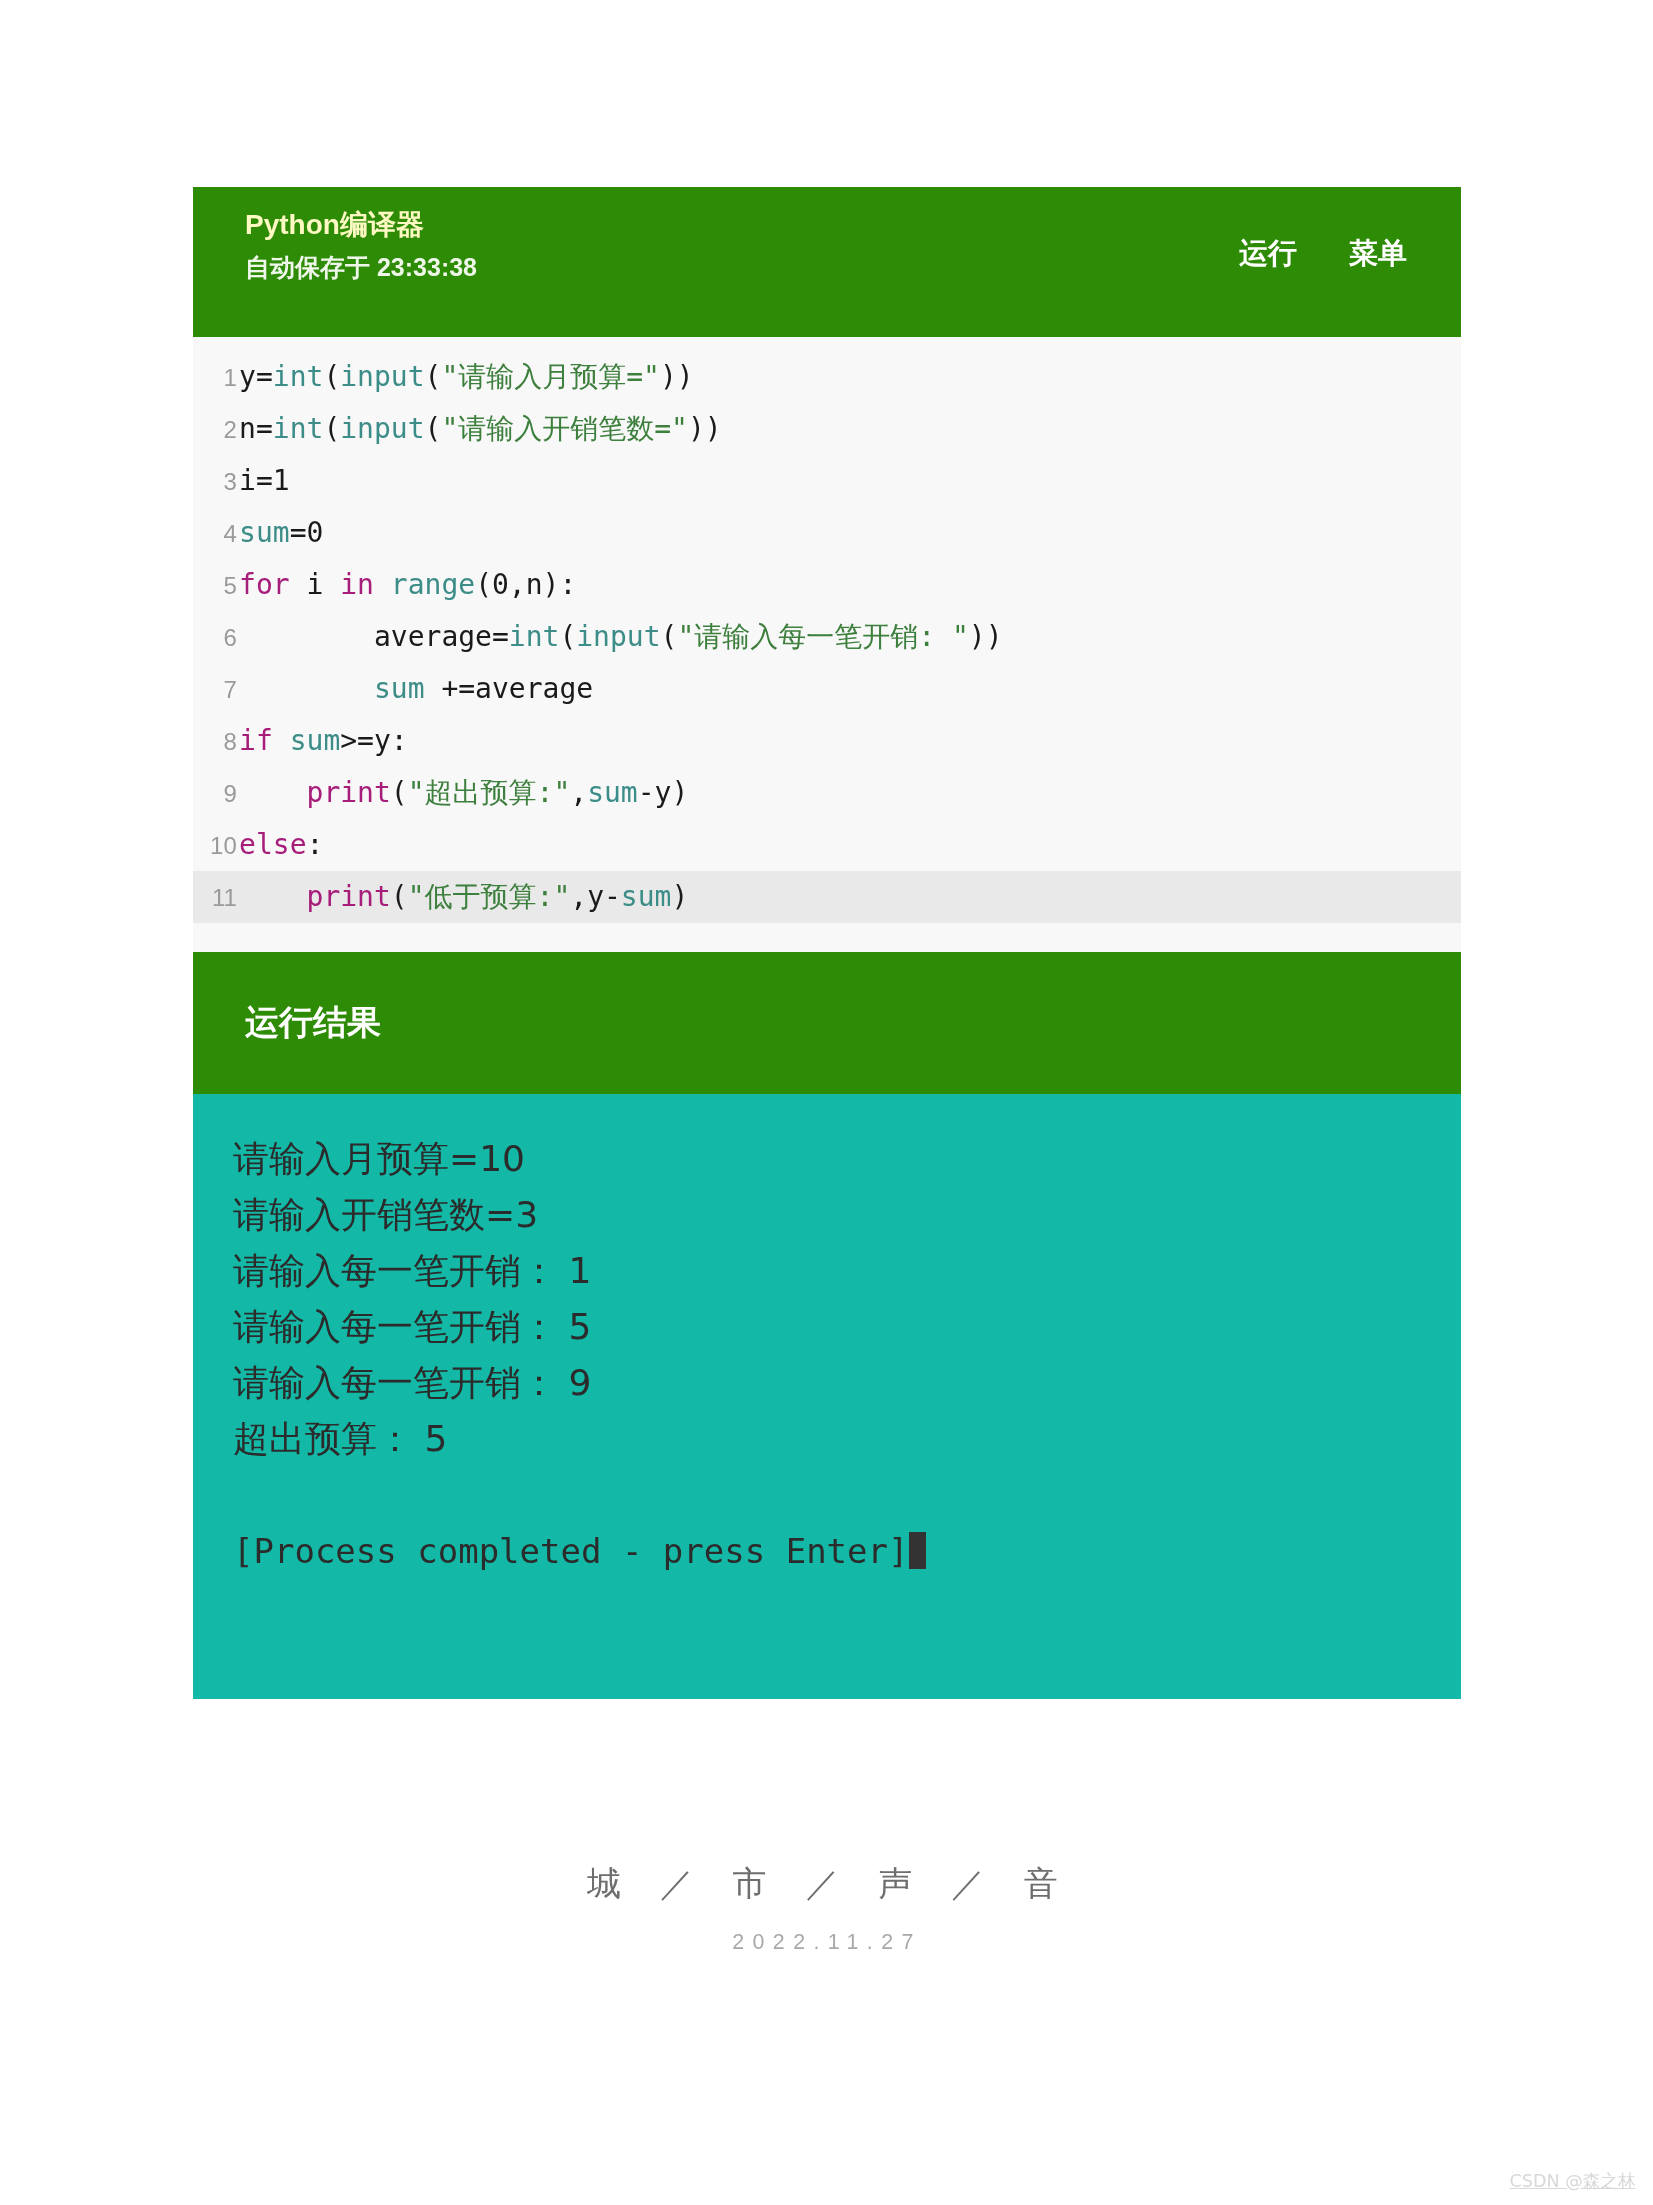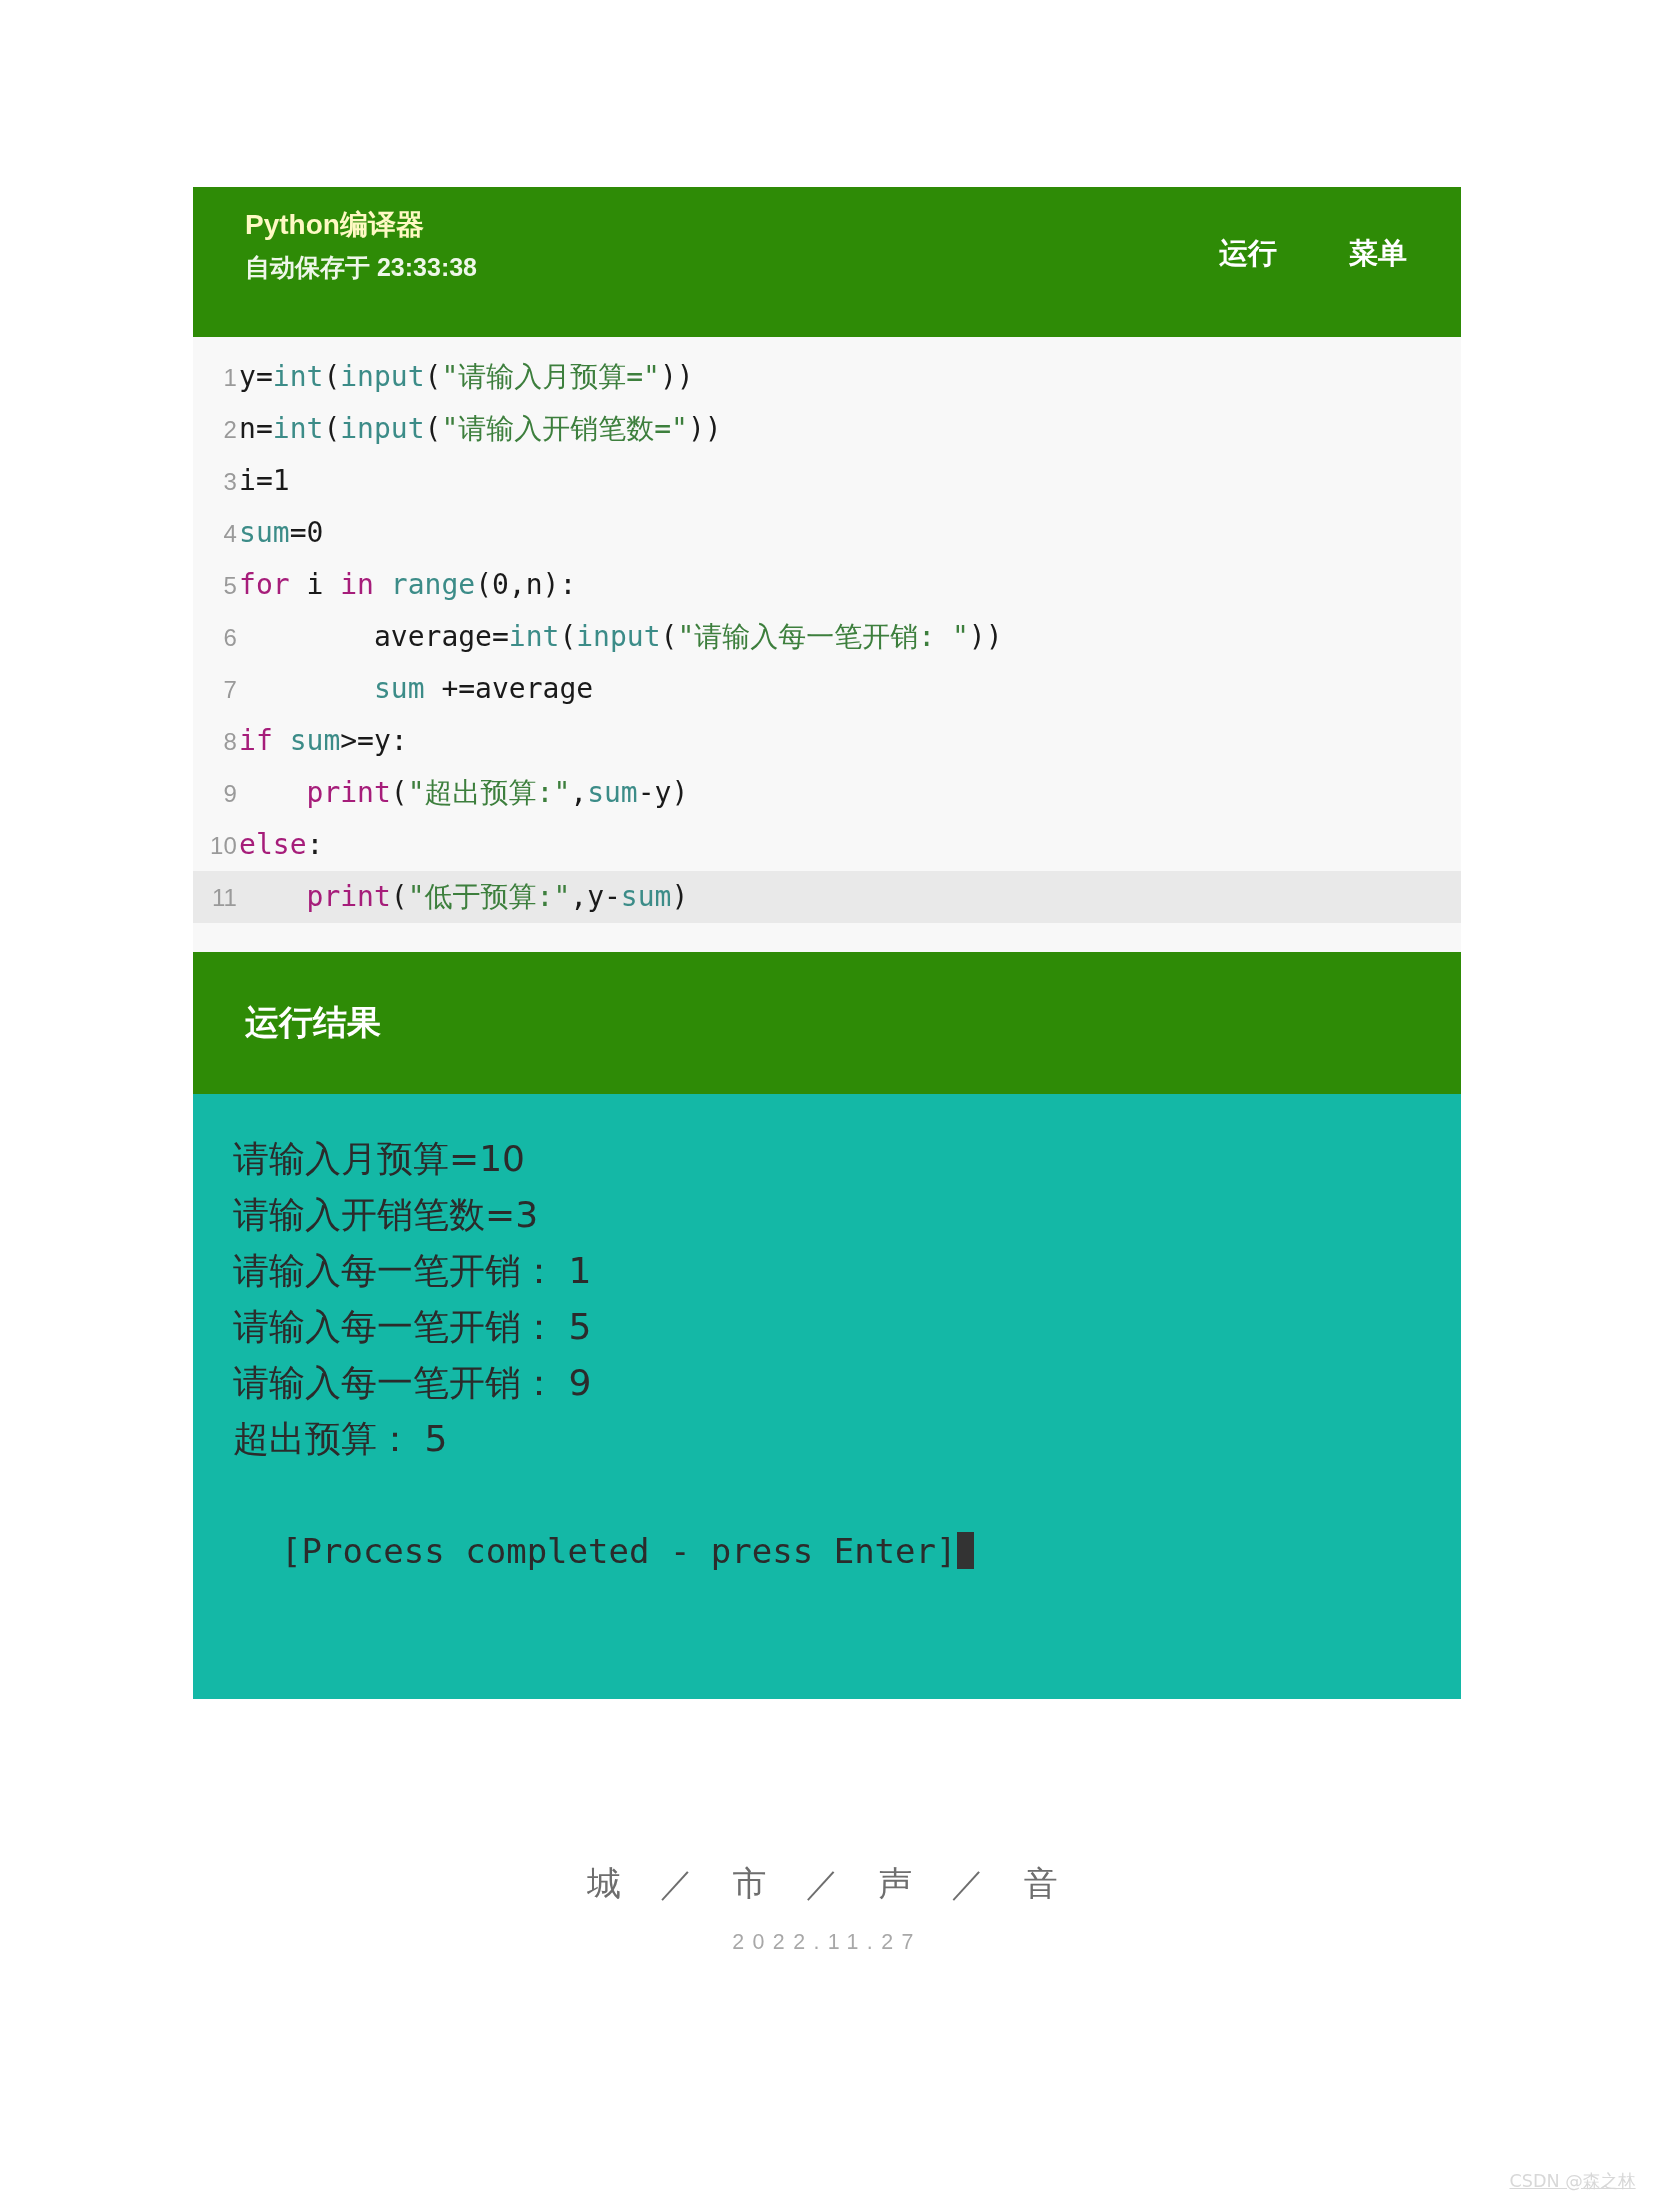--- a/index.html
+++ b/index.html
@@ -55,21 +55,20 @@
     top: 47px;
     display: flex;
     gap: 52px;
   }
   .tb-btn {
     color: #ffffff;
     font-size: 29px;
     font-weight: bold;
     cursor: pointer;
     white-space: nowrap;
-    margin-left: 20px;
   }
 
   
   .editor {
     background: #f8f8f8;
     padding: 13.8px 0 29px 0;
     font-family: "DejaVu Sans Mono", "Liberation Mono", monospace;
     font-size: 28px;
     line-height: 51px;
     color: #1a1a1a;
@@ -124,21 +123,20 @@
     font-family: "DejaVu Sans", sans-serif;
     font-size: 36px;
     line-height: 56px;
     color: #2b2b2b;
     white-space: pre;
   }
   .out-spacer { height: 56px; }
   .out-line.mono {
     font-family: "DejaVu Sans Mono", "Liberation Mono", monospace;
     font-size: 34px;
-    margin-left: 48px;
   }
   .cursor-block {
     display: inline-block;
     width: 17px;
     height: 37px;
     background: #333333;
     vertical-align: -6.1px;
   }
 
   

